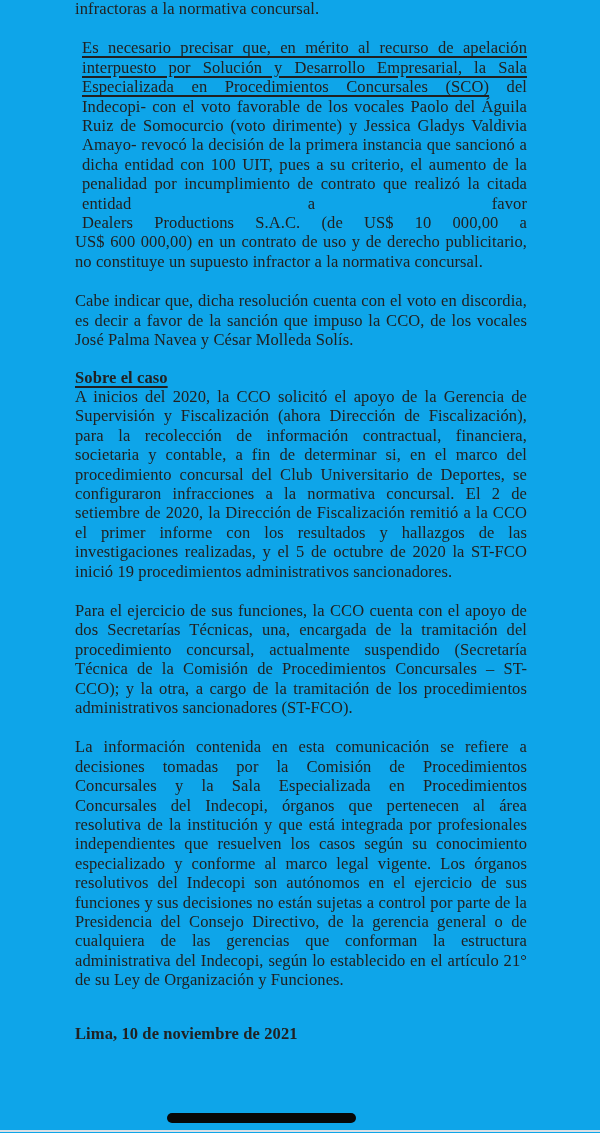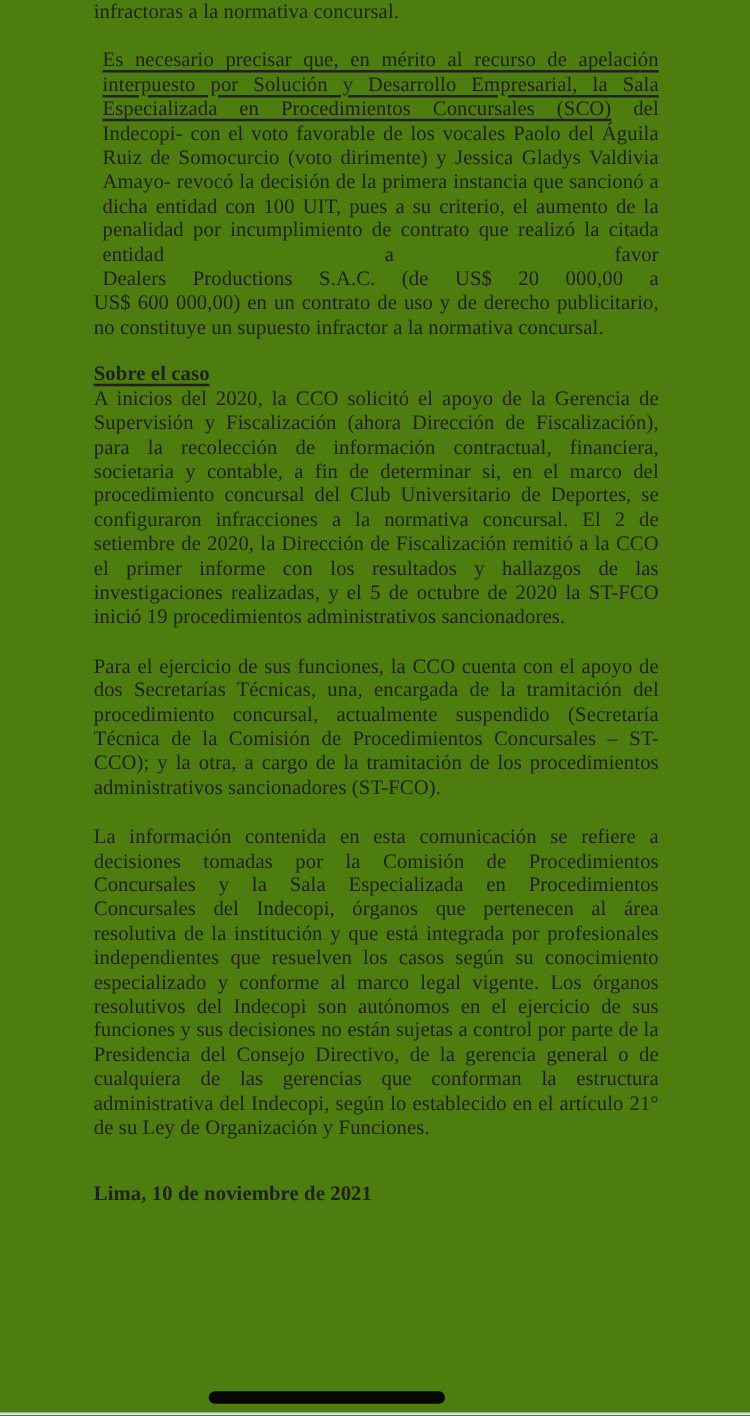--- a/index.html
+++ b/index.html
@@ -3,21 +3,21 @@
 <meta charset="utf-8">
 <style>
   * { margin: 0; padding: 0; box-sizing: border-box; }
   html, body {
     width: 600px; height: 1133px;
     overflow: hidden;
     font-family: "Liberation Serif", "DejaVu Serif", serif;
   }
   .page {
     position: absolute; inset: 0;
-    background: #4d7c0f;
+    background: #0ea5e9;
   }
   .content {
     position: absolute;
     left: 75px; top: 0;
     width: 452px;
     color: #212121;
     font-size: 16.5px;
     line-height: 19.4px;
     letter-spacing: 0.1px;
   }
@@ -60,24 +60,25 @@
 
 <div class="page">
   <div class="content">
 
     <div class="para para-top">infractoras a la normativa concursal.</div>
 
     <div class="mt">
       <div class="just-all">
         <span class="u">Es necesario precisar que, en mérito al recurso de apelación interpuesto por Solución y Desarrollo Empresarial, la Sala Especializada en Procedimientos Concursales (SCO)</span><span> del Indecopi- con el voto favorable de los vocales Paolo del Águila Ruiz de Somocurcio (voto dirimente) y Jessica Gladys Valdivia Amayo- revocó la decisión de la primera instancia que sancionó a dicha entidad con 100 UIT, pues a su criterio, el aumento de la penalidad por incumplimiento de contrato que realizó la citada entidad a favor</span>
       </div>
-      <div class="just-all">Dealers Productions S.A.C. (de US$ 20 000,00 a</div>
+      <div class="just-all">Dealers Productions S.A.C. (de US$ 10 000,00 a</div>
       <div class="para">US$ 600 000,00) en un contrato de uso y de derecho publicitario, no constituye un supuesto infractor a la normativa concursal.</div>
     </div>
 
+    <div class="para mt">Cabe indicar que, dicha resolución cuenta con el voto en discordia, es decir a favor de la sanción que impuso la CCO, de los vocales José Palma Navea y César Molleda Solís.</div>
 
     <div class="heading">
       <span class="u">Sobre el caso</span>
     </div>
 
     <div class="para">A inicios del 2020, la CCO solicitó el apoyo de la Gerencia de Supervisión y Fiscalización (ahora Dirección de Fiscalización), para la recolección de información contractual, financiera, societaria y contable, a fin de determinar si, en el marco del procedimiento concursal del Club Universitario de Deportes, se configuraron infracciones a la normativa concursal. El 2 de setiembre de 2020, la Dirección de Fiscalización remitió a la CCO el primer informe con los resultados y hallazgos de las investigaciones realizadas, y el 5 de octubre de 2020 la ST-FCO inició 19 procedimientos administrativos sancionadores.</div>
 
     <div class="para mt">Para el ejercicio de sus funciones, la CCO cuenta con el apoyo de dos Secretarías Técnicas, una, encargada de la tramitación del procedimiento concursal, actualmente suspendido (Secretaría Técnica de la Comisión de Procedimientos Concursales – ST-CCO); y la otra, a cargo de la tramitación de los procedimientos administrativos sancionadores (ST-FCO).</div>
 
     <div class="para mt">La información contenida en esta comunicación se refiere a decisiones tomadas por la Comisión de Procedimientos Concursales y la Sala Especializada en Procedimientos Concursales del Indecopi, órganos que pertenecen al área resolutiva de la institución y que está integrada por profesionales independientes que resuelven los casos según su conocimiento especializado y conforme al marco legal vigente. Los órganos resolutivos del Indecopi son autónomos en el ejercicio de sus funciones y sus decisiones no están sujetas a control por parte de la Presidencia del Consejo Directivo, de la gerencia general o de cualquiera de las gerencias que conforman la estructura administrativa del Indecopi, según lo establecido en el artículo 21° de su Ley de Organización y Funciones.</div>

